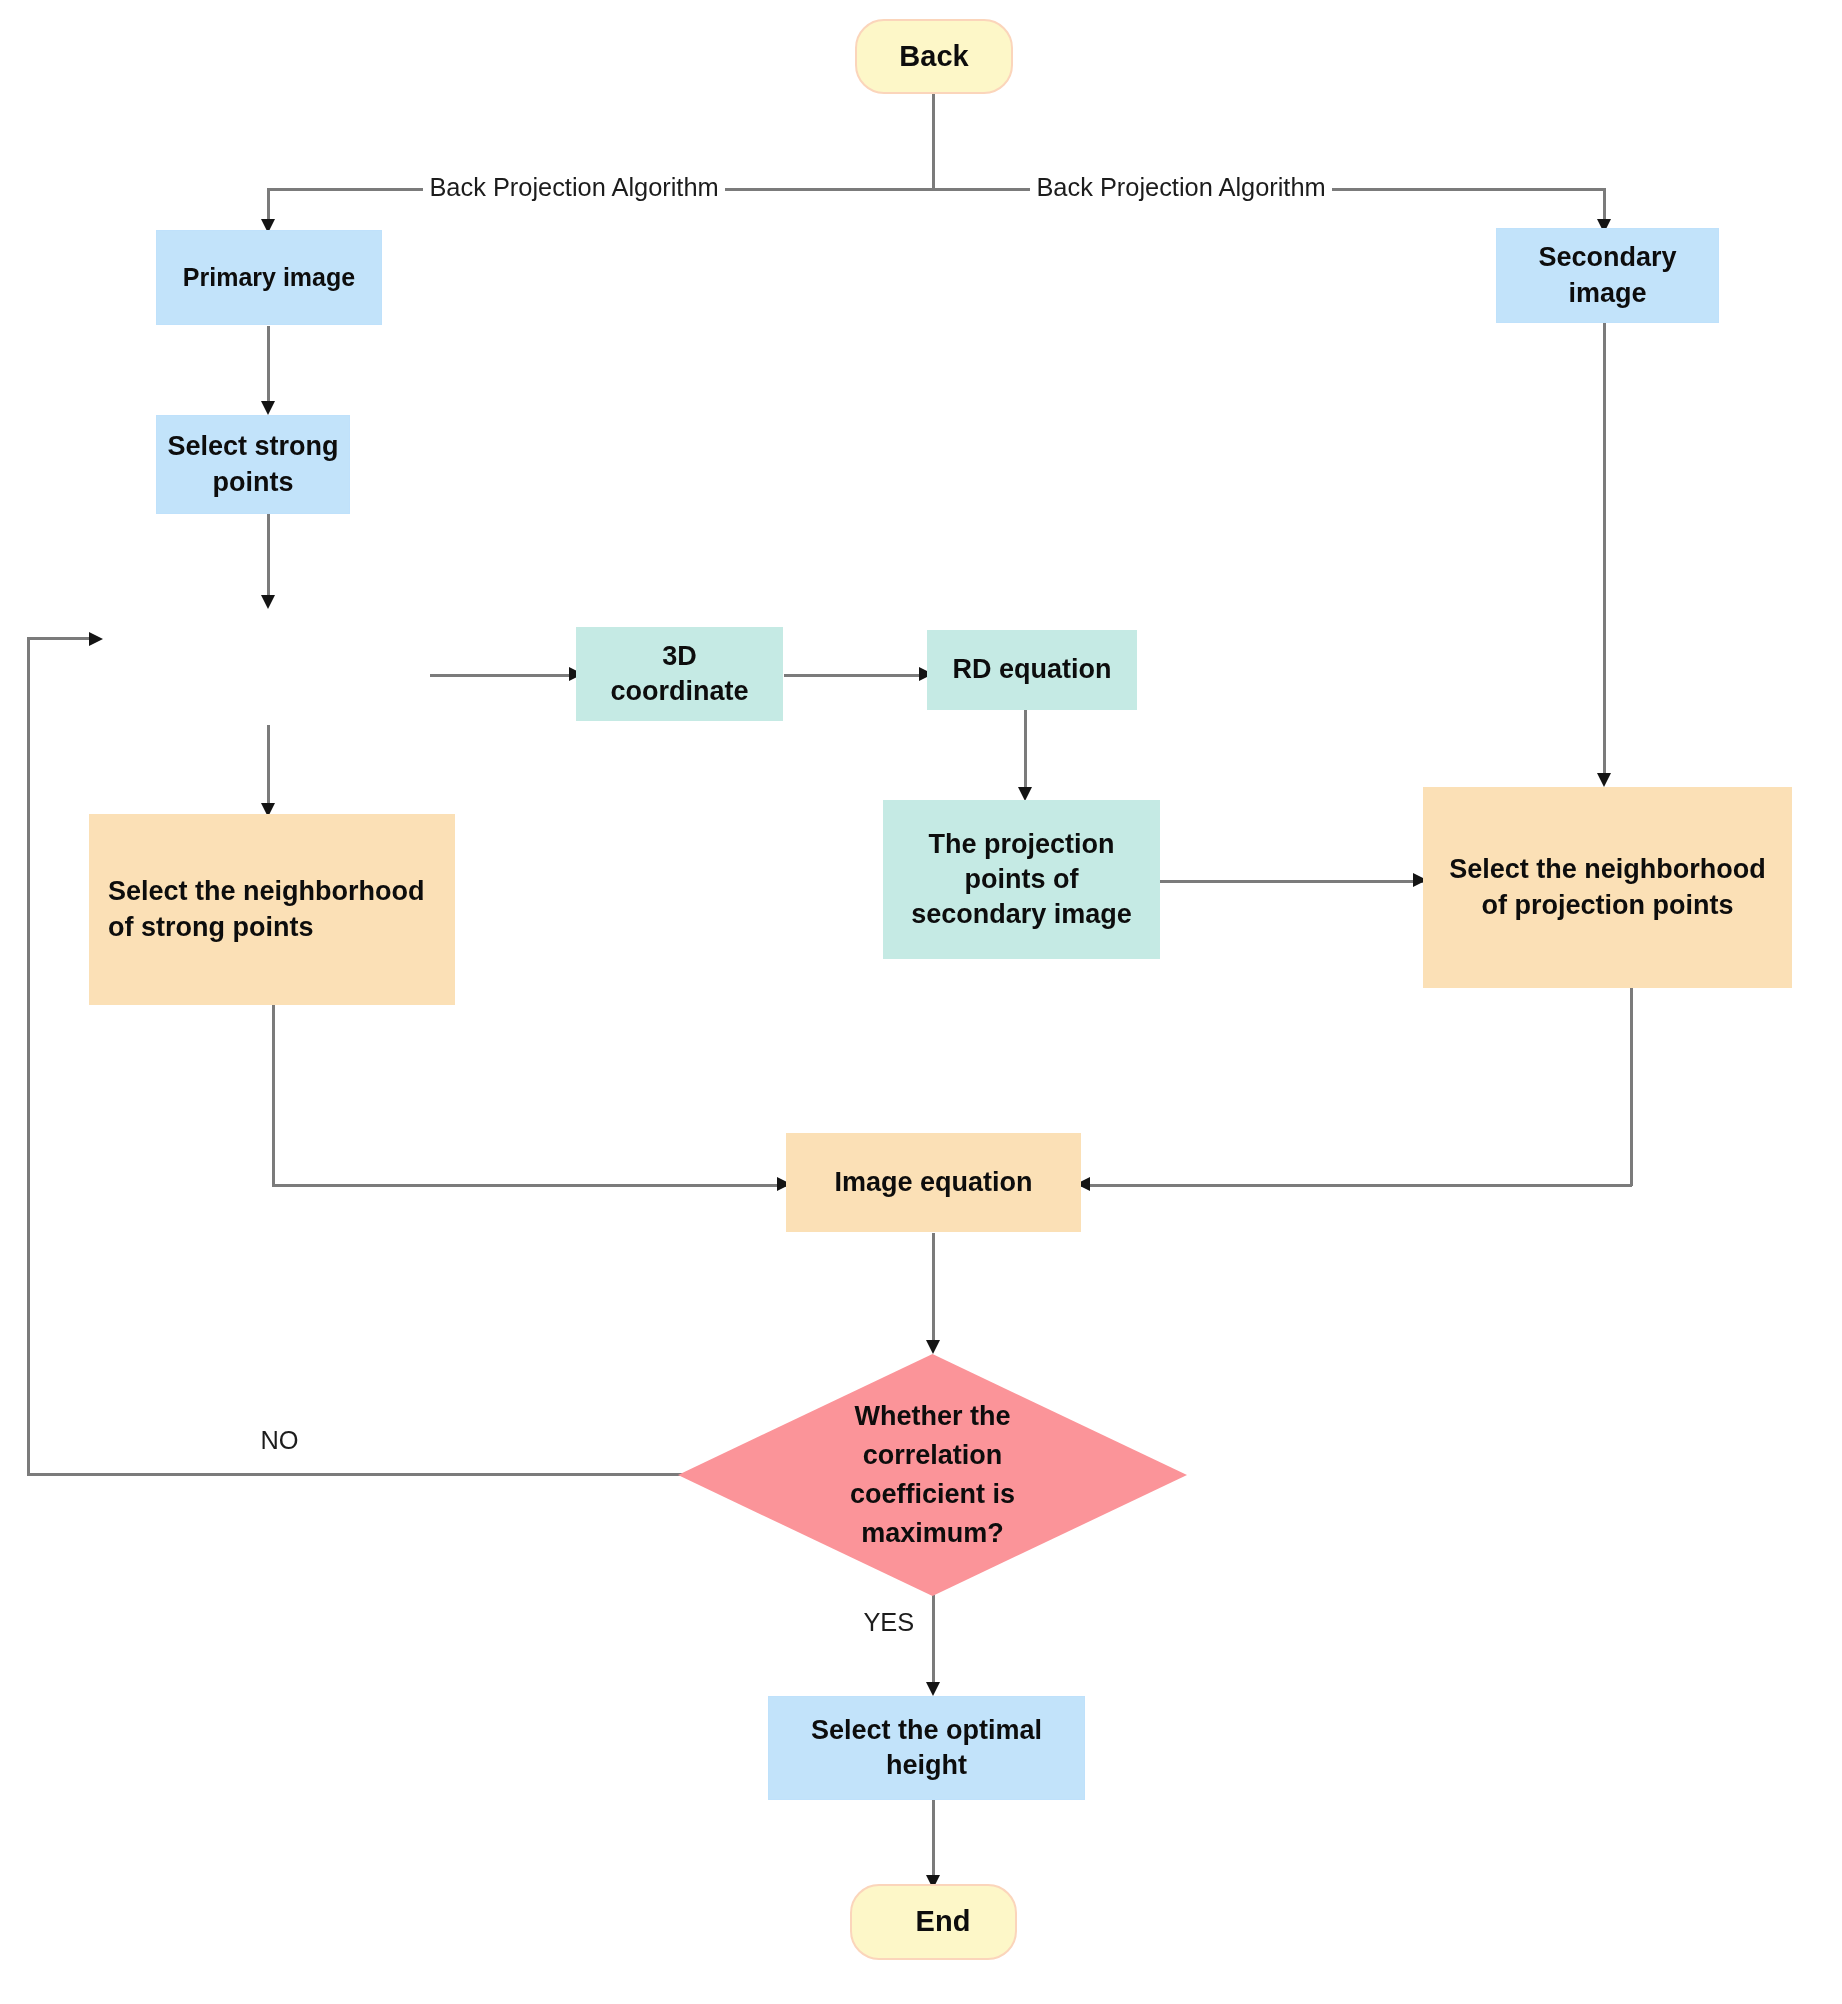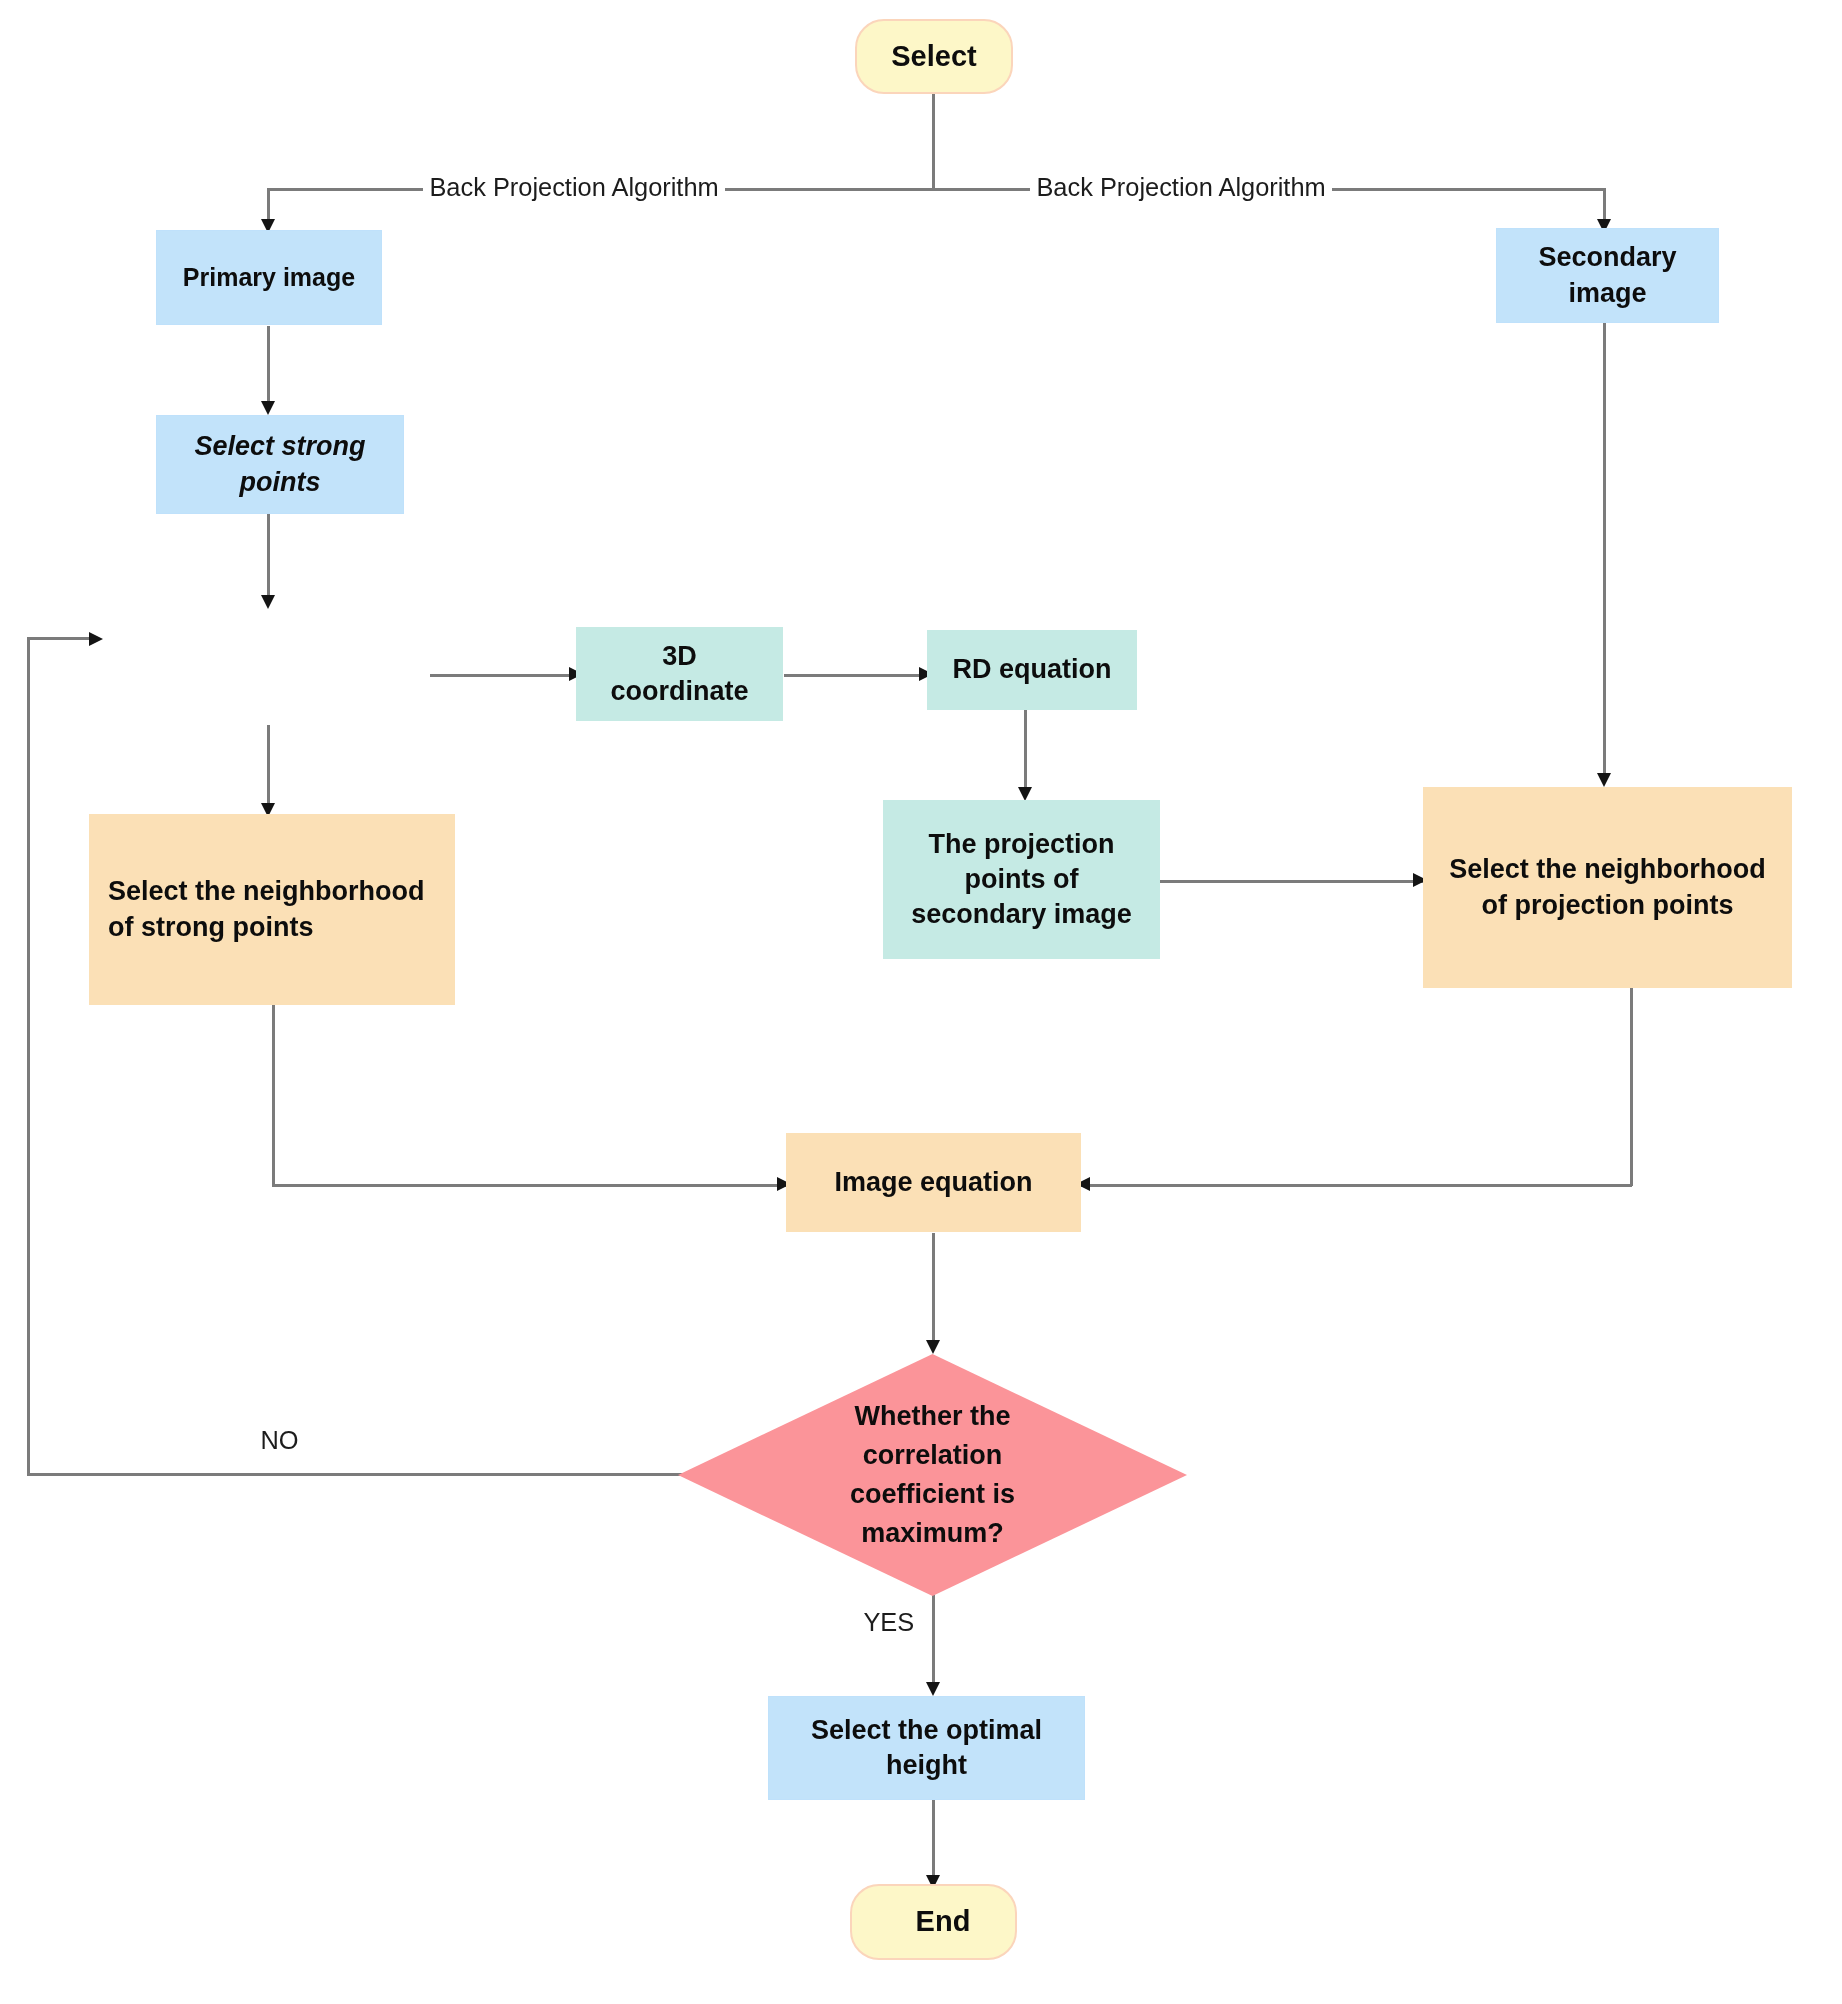--- a/index.html
+++ b/index.html
@@ -155,33 +155,33 @@
 
   <div class="edge-label branch-label" style="left:423px; top:173px;">Back Projection Algorithm</div>
 
   <div class="edge-label branch-label" style="left:1030px; top:173px;">Back Projection Algorithm</div>
 
   <div class="edge-label dec-label" style="left:254px; top:1426px;">NO</div>
 
   <div class="edge-label dec-label" style="left:857px; top:1608px;">YES</div>
 
   <div class="node terminator ctr" style="left:855px; top:19px; width:158px; height:75px; font-size:29px;">
-    <span class="lbl">Select</span>
+    <span class="lbl">Back</span>
   </div>
 
   <div class="node blue ctr" style="left:156px; top:230px; width:226px; height:95px; font-size:25px;">
     <span class="lbl">Primary image</span>
   </div>
 
   <div class="node blue ctr" style="left:1496px; top:228px; width:223px; height:95px; font-size:27px;">
     <span class="lbl">Secondary
 image</span>
   </div>
 
-  <div class="node blue ctr" style="left:156px; top:415px; width:248px; height:99px; font-size:27px;font-style:italic;">
+  <div class="node blue ctr" style="left:156px; top:415px; width:194px; height:99px; font-size:27px;">
     <span class="lbl">Select strong
 points</span>
   </div>
 
 
   <div class="node teal ctr" style="left:576px; top:627px; width:207px; height:94px; font-size:27px;">
     <span class="lbl">3D
 coordinate</span>
   </div>
 

